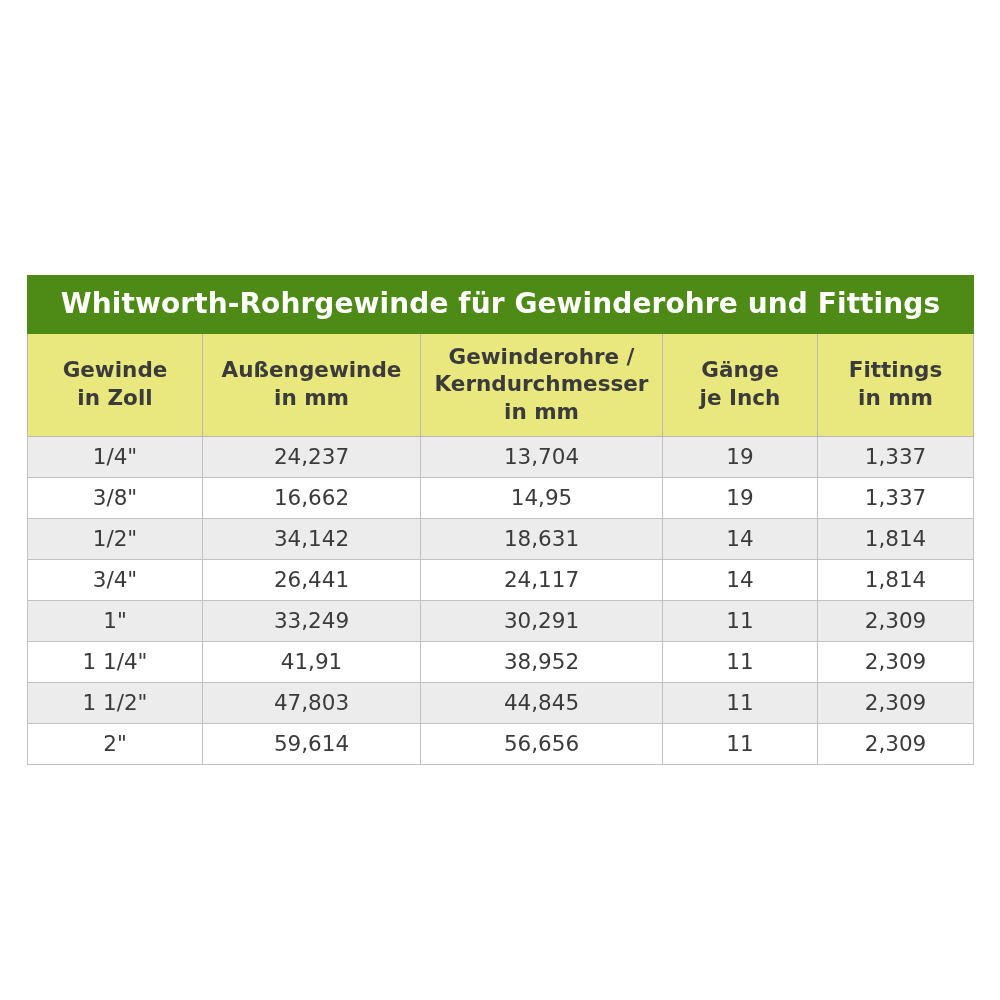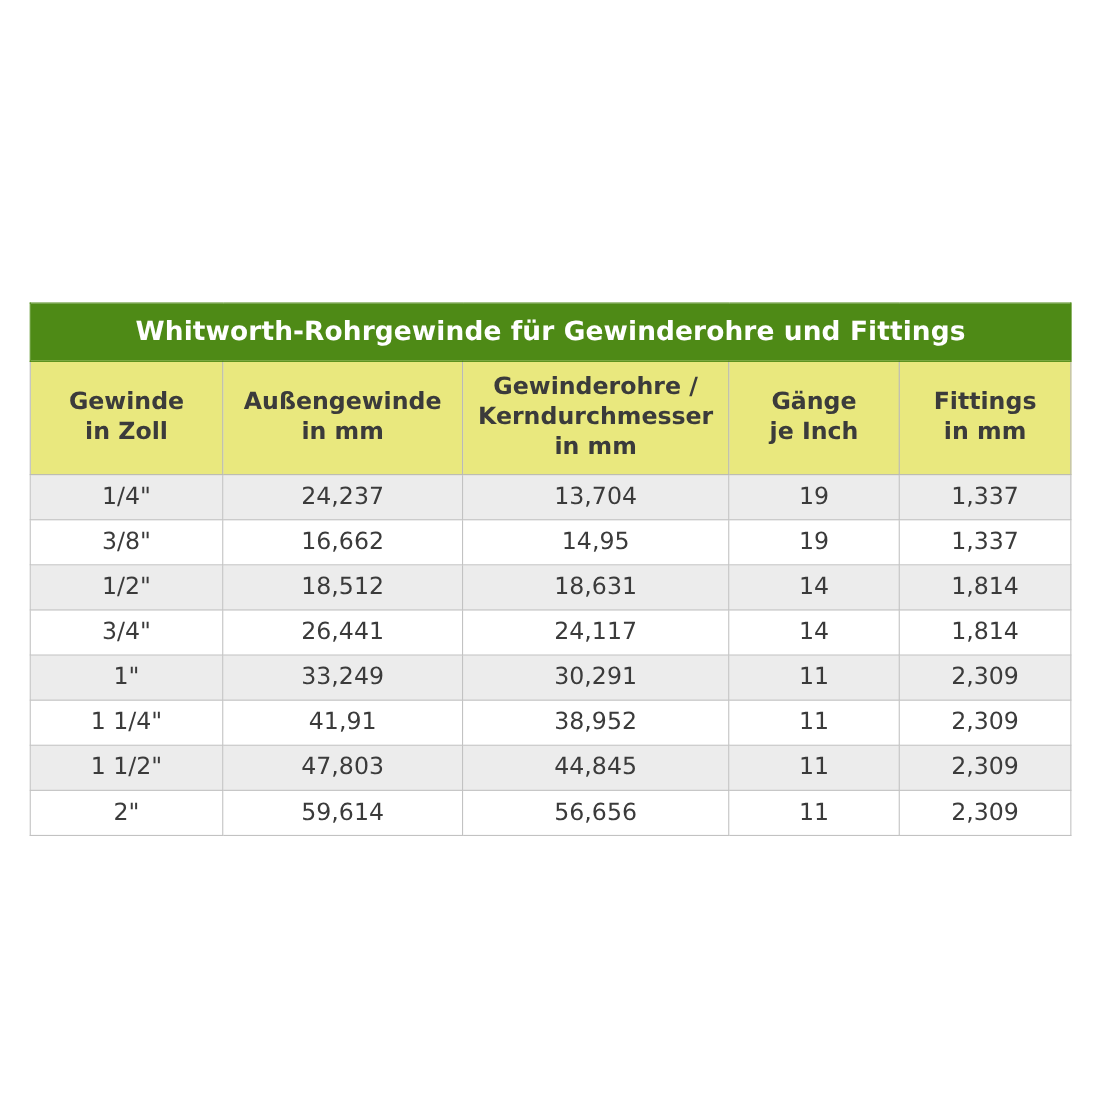--- a/index.html
+++ b/index.html
@@ -35,21 +35,21 @@
   table.spec col.c0 { width: 175px; }
   table.spec col.c1 { width: 218px; }
   table.spec col.c2 { width: 242px; }
   table.spec col.c3 { width: 155px; }
   table.spec col.c4 { width: 156px; }
 
   .title-row th {
     background: #4e8a16;
     color: #ffffff;
     font-weight: bold;
-    font-size: 24px;
+    font-size: 28px;
     letter-spacing: 0.1px;
     text-align: center;
     padding: 11px 6px 12px 6px;
     border: 1px solid #4e8a16;
     line-height: 1.2;
   }
   .head-row th {
     background: #e9e87e;
     color: #3b3b3b;
     font-weight: bold;
@@ -126,21 +126,21 @@
         </tr>
         <tr>
           <td class="nowrap">3/8"</td>
           <td>16,662</td>
           <td>14,95</td>
           <td>19</td>
           <td>1,337</td>
         </tr>
         <tr class="alt">
           <td class="nowrap">1/2"</td>
-          <td>18,512</td>
+          <td>34,142</td>
           <td>18,631</td>
           <td>14</td>
           <td>1,814</td>
         </tr>
         <tr>
           <td class="nowrap">3/4"</td>
           <td>26,441</td>
           <td>24,117</td>
           <td>14</td>
           <td>1,814</td>

